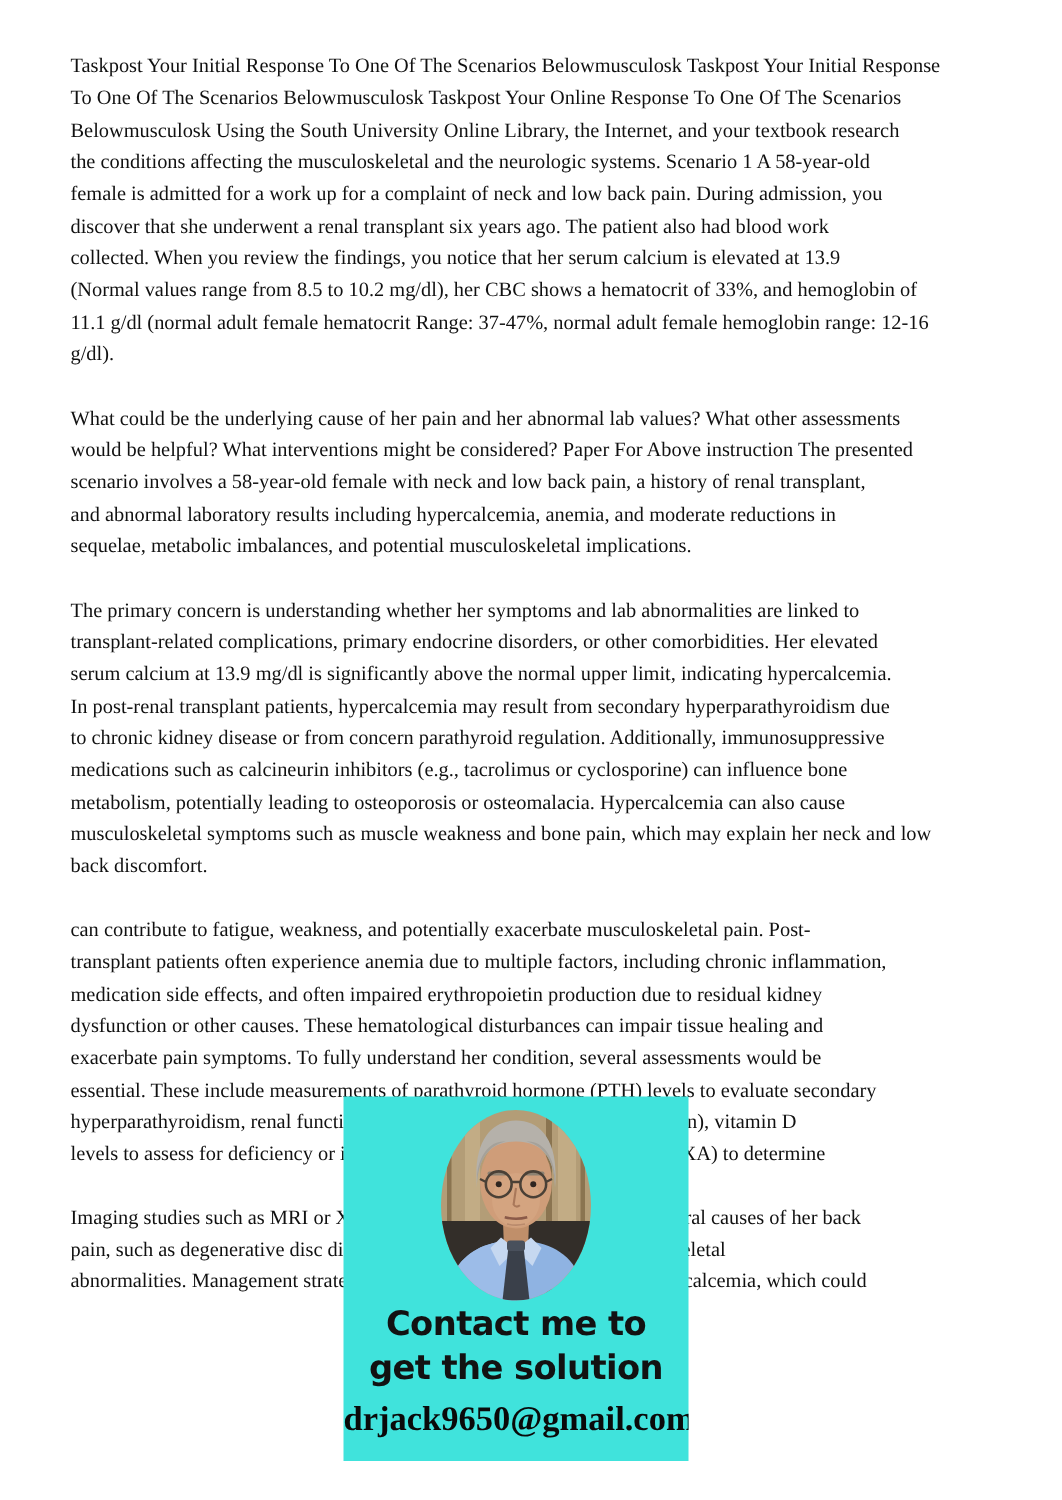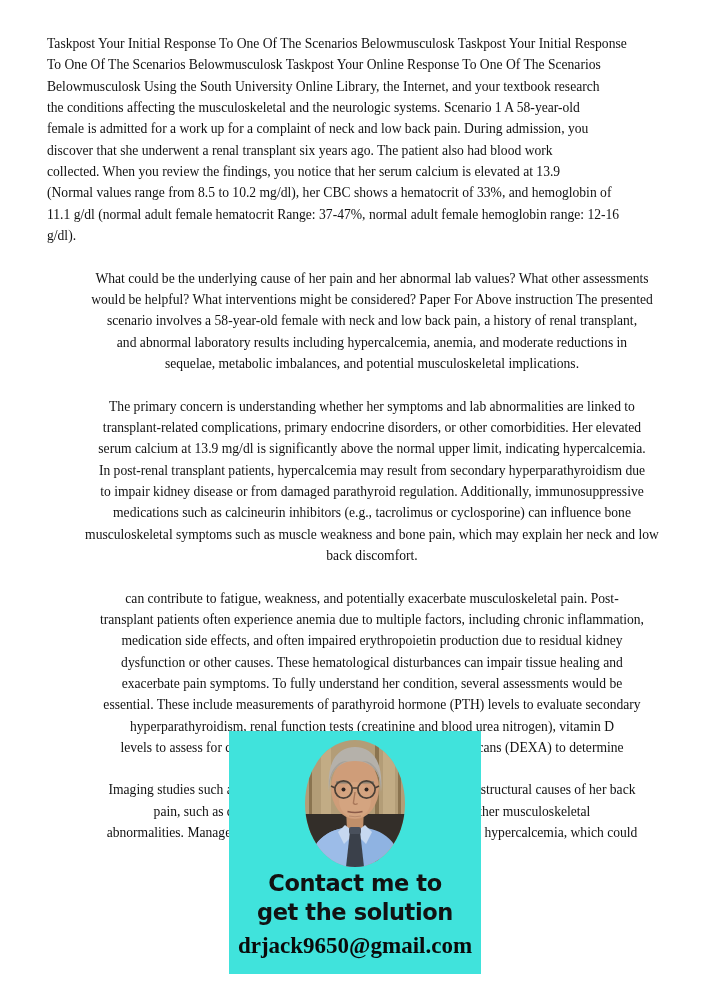--- a/index.html
+++ b/index.html
@@ -20,28 +20,28 @@
     position: absolute;
     left: 47px;
     top: 33px;
     width: 650px;
     font-family: "Liberation Serif", serif;
     font-size: 13.6px;
     line-height: 21.33px;
     color: #111111;
   }
   .para { margin: 0; }
-  .para + .para { margin-top: 21.33px; text-align: center; }
+  .para + .para { margin-top: 21.33px; }
   .line { white-space: nowrap; }
 
   .popup {
     position: absolute;
     left: 229px;
     top: 731px;
-    width: 252px;
+    width: 230px;
     height: 243px;
     overflow: hidden;
     text-align: center;
   }
   .photo-wrap {
     width: 100px;
     height: 127px;
     margin: 9px auto 0 auto;
   }
   .headline {
@@ -87,22 +87,23 @@
         <div class="line">would be helpful? What interventions might be considered? Paper For Above instruction The presented</div>
         <div class="line">scenario involves a 58-year-old female with neck and low back pain, a history of renal transplant,</div>
         <div class="line">and abnormal laboratory results including hypercalcemia, anemia, and moderate reductions in</div>
         <div class="line">sequelae, metabolic imbalances, and potential musculoskeletal implications.</div>
       </div>
       <div class="para">
         <div class="line">The primary concern is understanding whether her symptoms and lab abnormalities are linked to</div>
         <div class="line">transplant-related complications, primary endocrine disorders, or other comorbidities. Her elevated</div>
         <div class="line">serum calcium at 13.9 mg/dl is significantly above the normal upper limit, indicating hypercalcemia.</div>
         <div class="line">In post-renal transplant patients, hypercalcemia may result from secondary hyperparathyroidism due</div>
-        <div class="line">to impair kidney disease or from damaged parathyroid regulation. Additionally, immunosuppressive</div>
+        <div class="line">to chronic kidney disease or from concern parathyroid regulation. Additionally, immunosuppressive</div>
         <div class="line">medications such as calcineurin inhibitors (e.g., tacrolimus or cyclosporine) can influence bone</div>
+        <div class="line">metabolism, potentially leading to osteoporosis or osteomalacia. Hypercalcemia can also cause</div>
         <div class="line">musculoskeletal symptoms such as muscle weakness and bone pain, which may explain her neck and low</div>
         <div class="line">back discomfort.</div>
       </div>
       <div class="para">
         <div class="line">can contribute to fatigue, weakness, and potentially exacerbate musculoskeletal pain. Post-</div>
         <div class="line">transplant patients often experience anemia due to multiple factors, including chronic inflammation,</div>
         <div class="line">medication side effects, and often impaired erythropoietin production due to residual kidney</div>
         <div class="line">dysfunction or other causes. These hematological disturbances can impair tissue healing and</div>
         <div class="line">exacerbate pain symptoms. To fully understand her condition, several assessments would be</div>
         <div class="line">essential. These include measurements of parathyroid hormone (PTH) levels to evaluate secondary</div>

